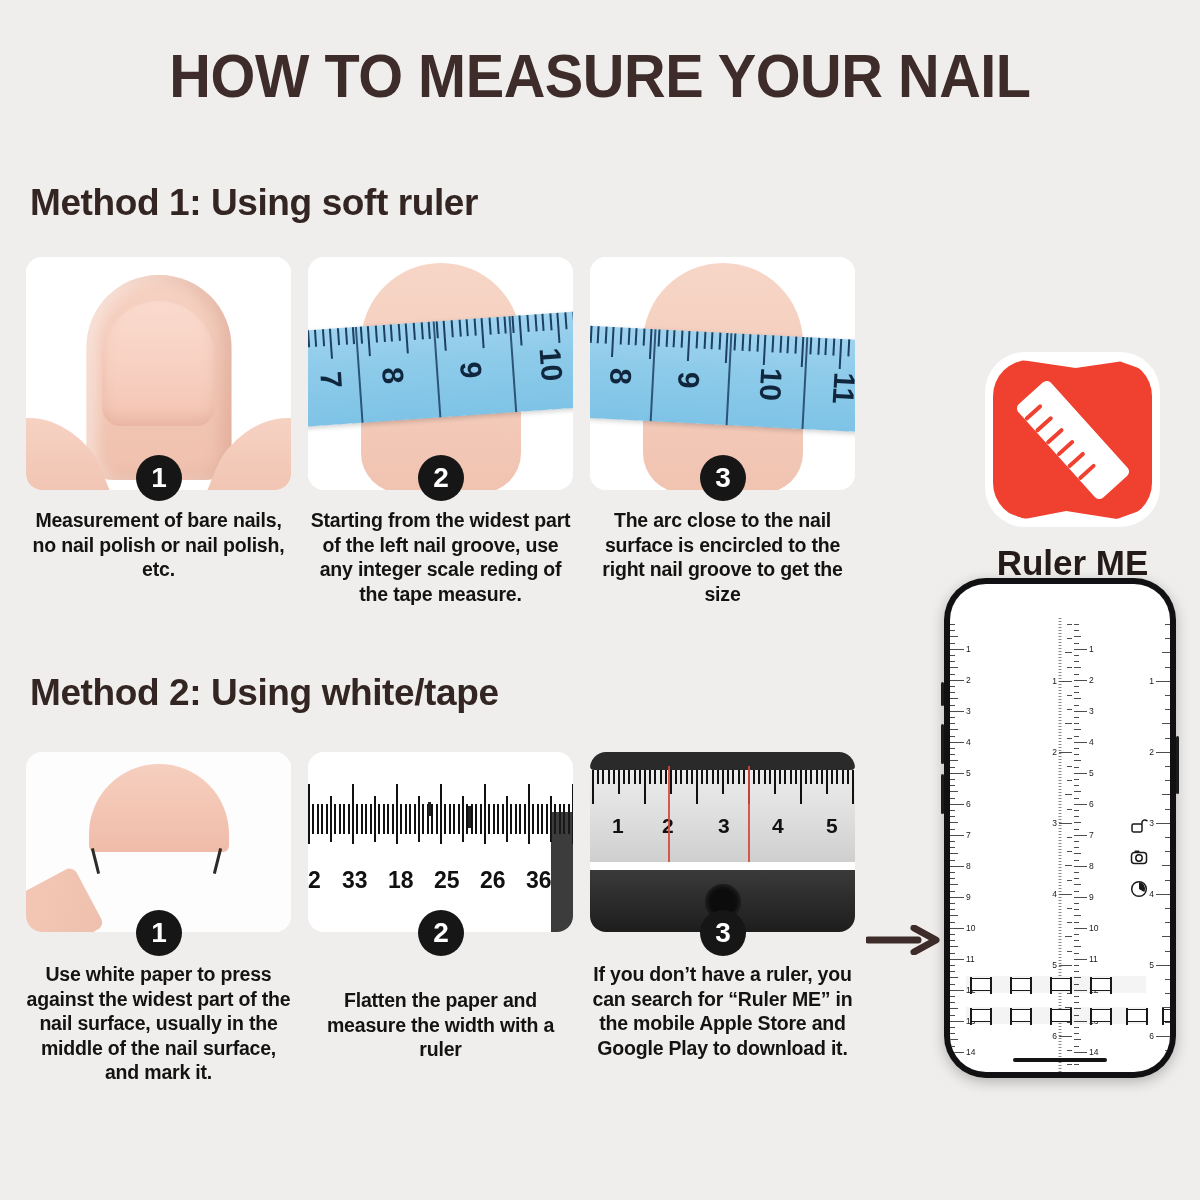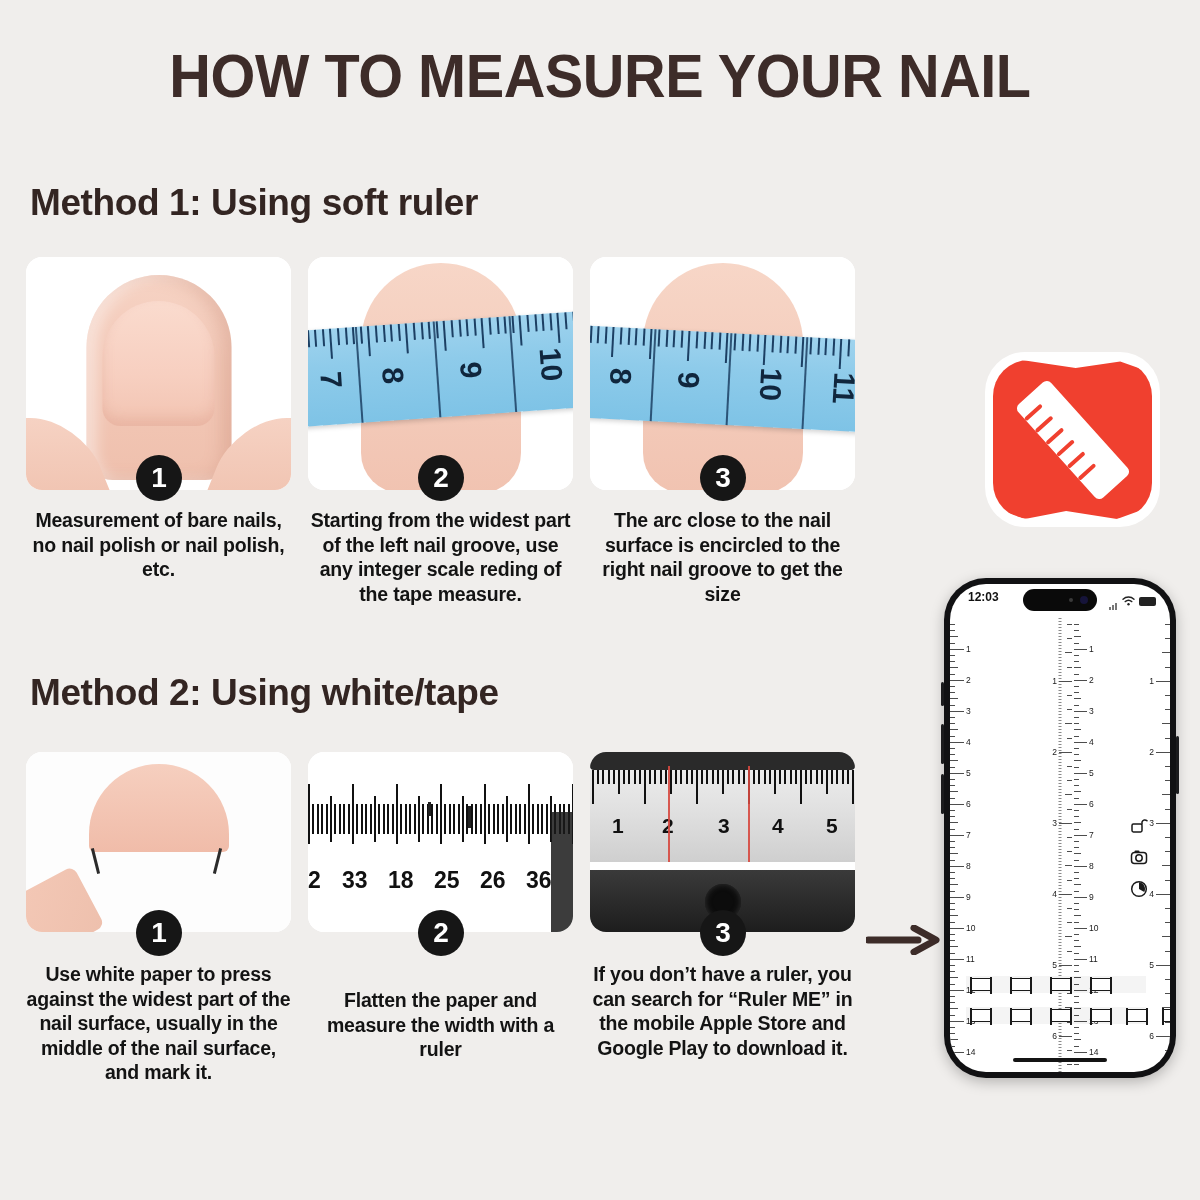--- a/index.html
+++ b/index.html
@@ -561,54 +561,37 @@
     <div class="app-red"></div>
     <div class="app-ruler">
       <i style="top:14px;"></i>
         <i style="top:30px;"></i>
         <i style="top:46px;"></i>
       <i style="top:62px;"></i>
         <i style="top:78px;"></i>
         <i style="top:94px;"></i>
     </div>
   </div>
+  <div class="app-label">Ruler ME</div>
 </div>
 
 <div class="arrow">
   <svg width="80" height="30" viewBox="0 0 80 30">
     <path d="M2 15 H52" stroke="#3d2c29" stroke-width="7" stroke-linecap="round" fill="none"></path>
     <path d="M48 3 L70 15 L48 27" stroke="#3d2c29" stroke-width="7" stroke-linecap="round" stroke-linejoin="round" fill="none"></path>
   </svg>
 </div>
 
 <div class="phone">
   <div class="phone-btn" id="pb1"></div>
   <div class="phone-btn" id="pb2"></div>
   <div class="phone-btn" id="pb3"></div>
   <div class="phone-btn" id="pb4"></div>
   <div class="phone-screen">
 
-    <div class="status-bar">
-      <div class="st-time">12:03</div>
-      <div class="island">
-        <div class="isl-dot"></div>
-          <div class="isl-dot2"></div>
-      </div>
-      <div class="st-right">
-        <span class="bars">
-          <i style="height:3px;"></i><i style="height:5px;"></i><i style="height:7px;"></i>
-        </span>
-        <svg width="13" height="10" viewBox="0 0 13 10">
-          <path d="M1 3.2 A8 8 0 0 1 12 3.2" stroke="#222" stroke-width="1.4" fill="none" stroke-linecap="round"></path>
-          <path d="M3.2 5.6 A5 5 0 0 1 9.8 5.6" stroke="#222" stroke-width="1.4" fill="none" stroke-linecap="round"></path>
-          <circle cx="6.5" cy="8.3" r="1.2" fill="#222"></circle>
-        </svg>
-        <span class="batt"></span>
-      </div>
-    </div>
 
     <div class="ruler-col" id="rleft" style="left:0;width:58px;">
         <div class="tk" style="top: 6px; width: 5.32px; left: 0px;"></div>
         <div class="tk" style="top: 12.2px; width: 5.32px; left: 0px;"></div>
         <div class="tk" style="top: 18.4px; width: 7.7px; left: 0px;"></div>
         <div class="tk" style="top: 24.6px; width: 5.32px; left: 0px;"></div>
         <div class="tk" style="top: 30.8px; width: 14px; left: 0px;"></div>
         <div class="nm" style="top: 25.8px; left: 16px;">1</div>
         <div class="tk" style="top: 37px; width: 5.32px; left: 0px;"></div>
         <div class="tk" style="top: 43.2px; width: 5.32px; left: 0px;"></div>

